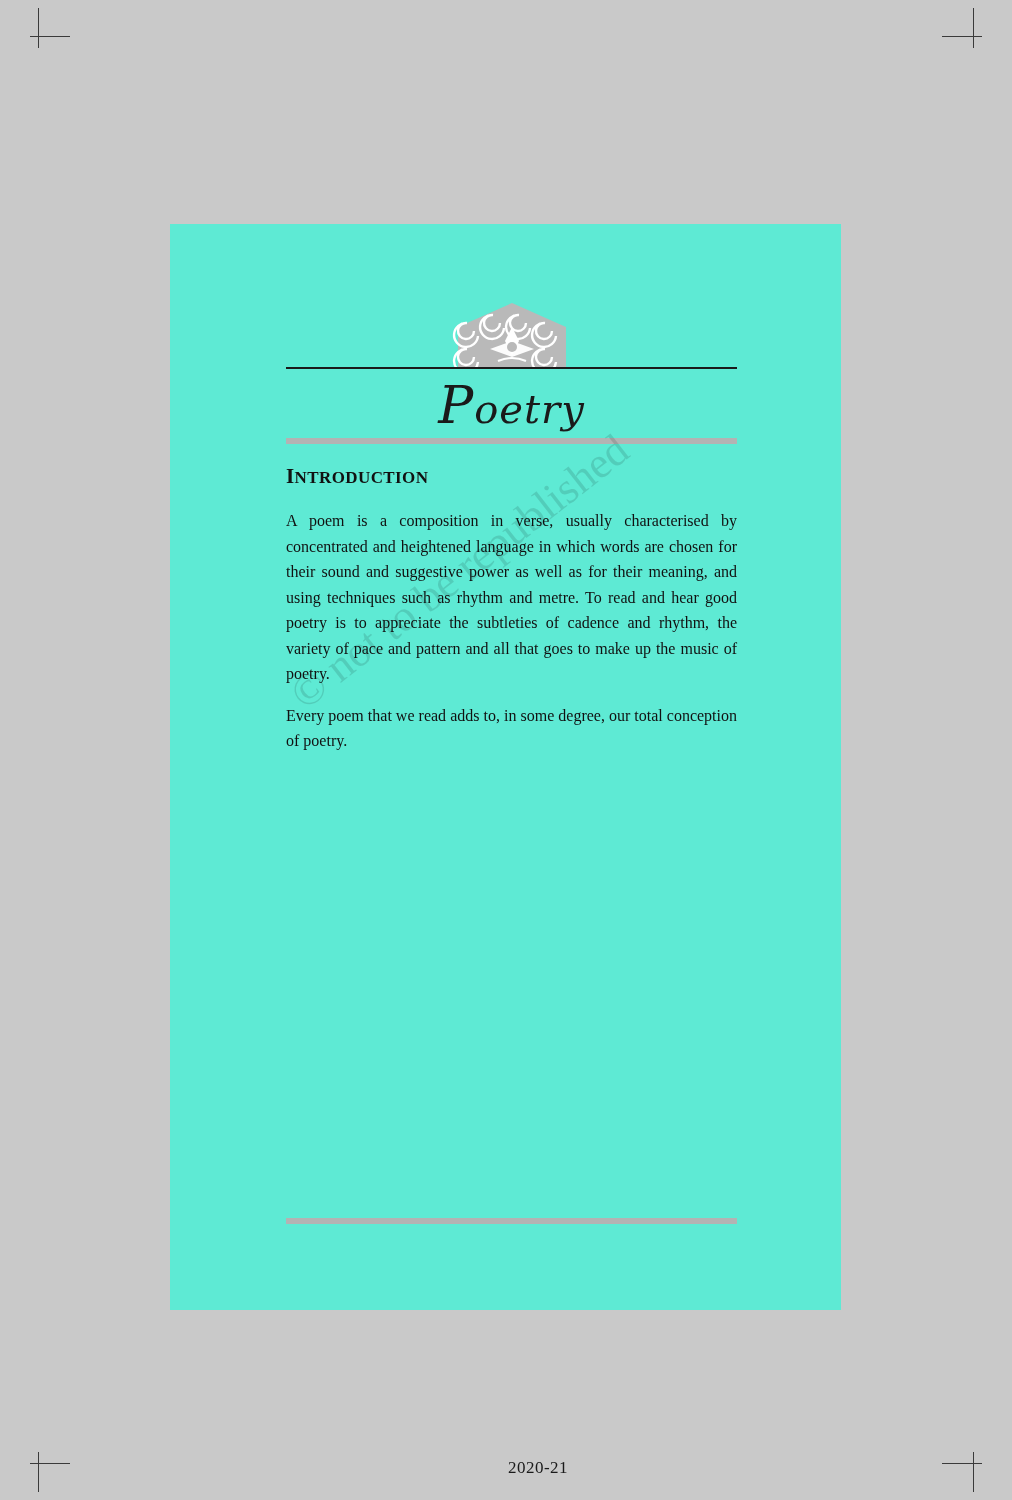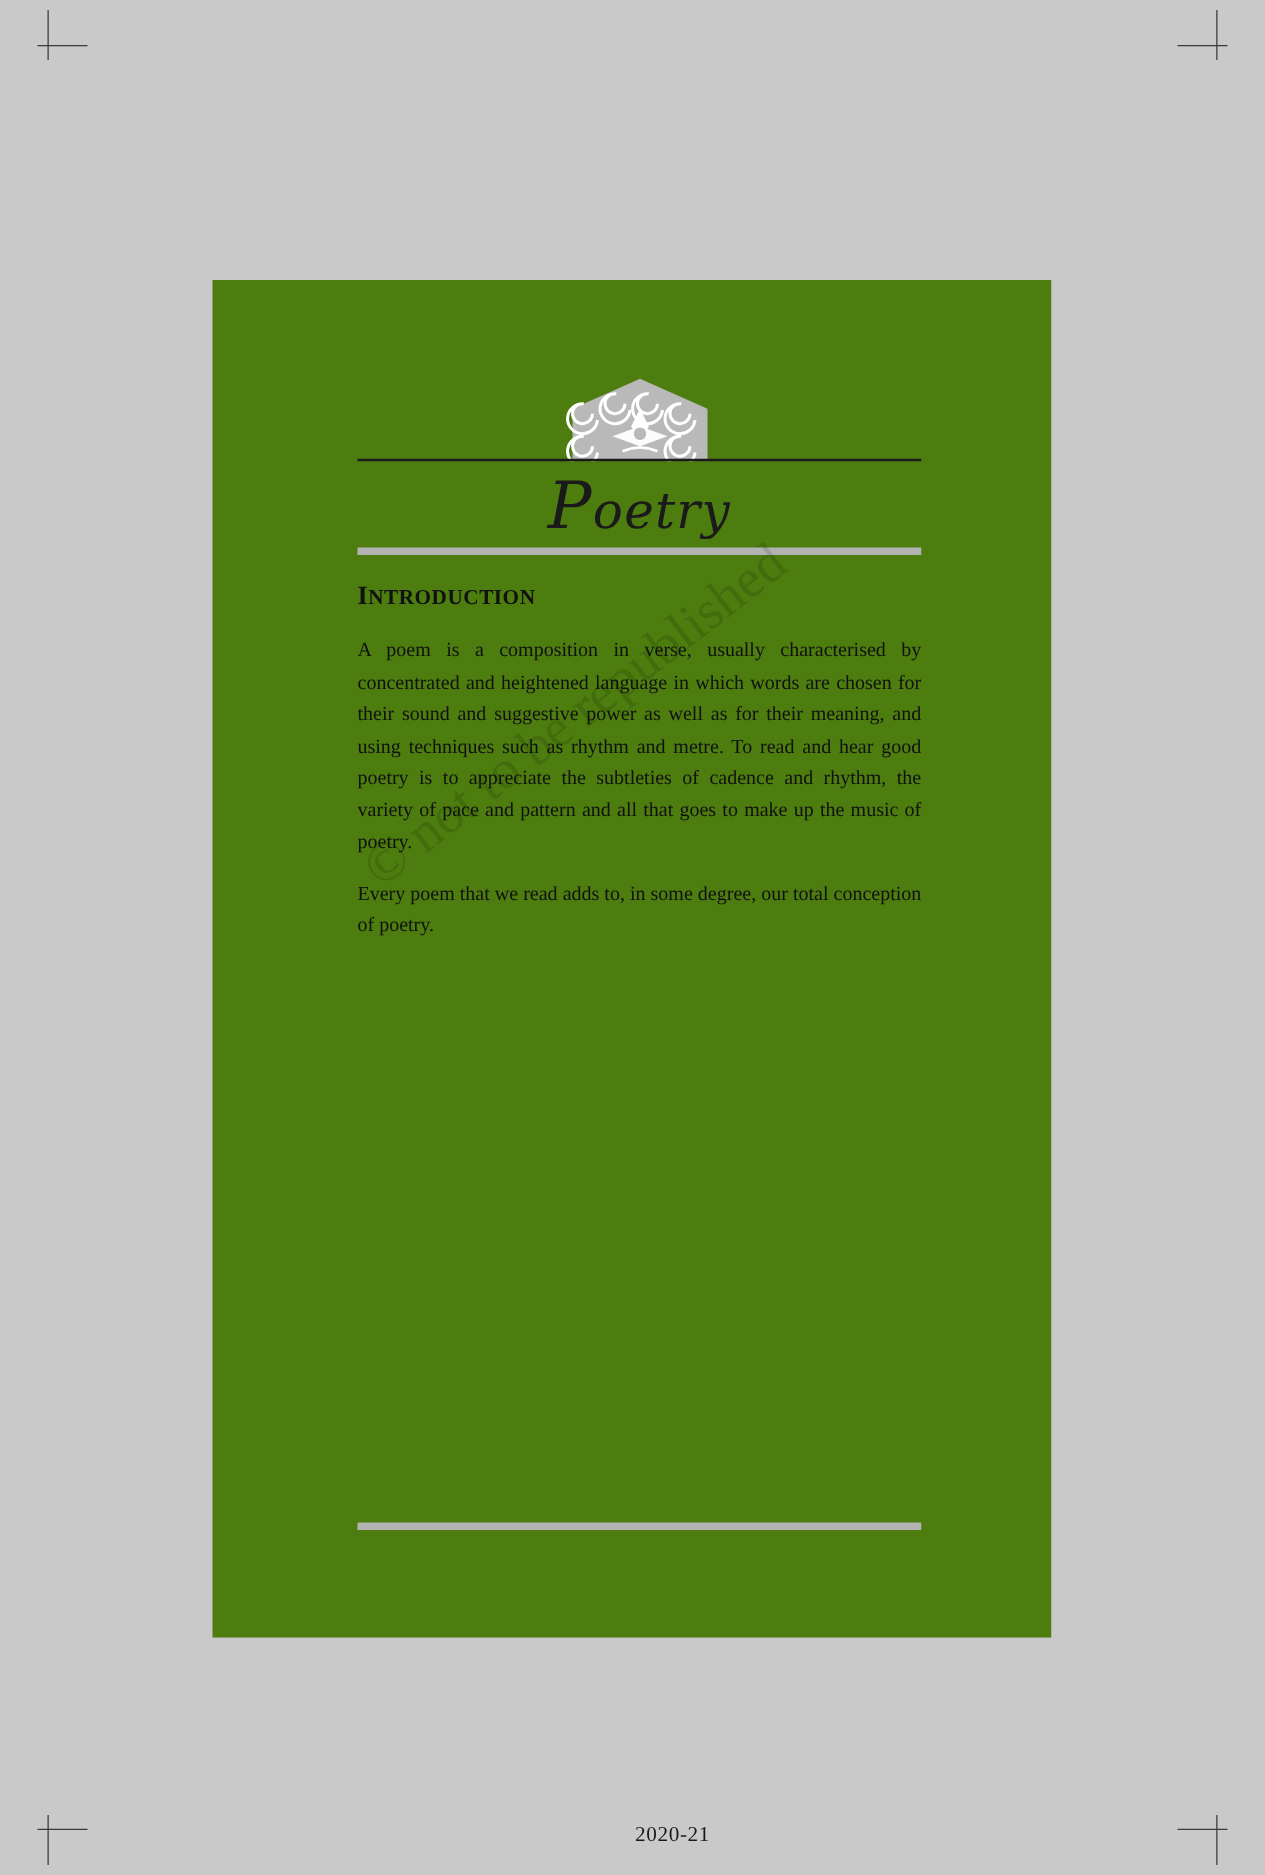--- a/index.html
+++ b/index.html
@@ -47,21 +47,21 @@
   .crop-br .v { right: 8px; bottom: 0; height: 40px; }
   .crop-br .h { right: 0; bottom: 28px; width: 40px; }
 
   
   .page {
     position: absolute;
     left: 170px;
     top: 224px;
     width: 671px;
     height: 1086px;
-    background: #4d7c0f;
+    background: #5eead4;
     overflow: hidden;
   }
 
   .content {
     position: absolute;
     left: 116px;
     top: 0;
     width: 451px;
     height: 100%;
   }

